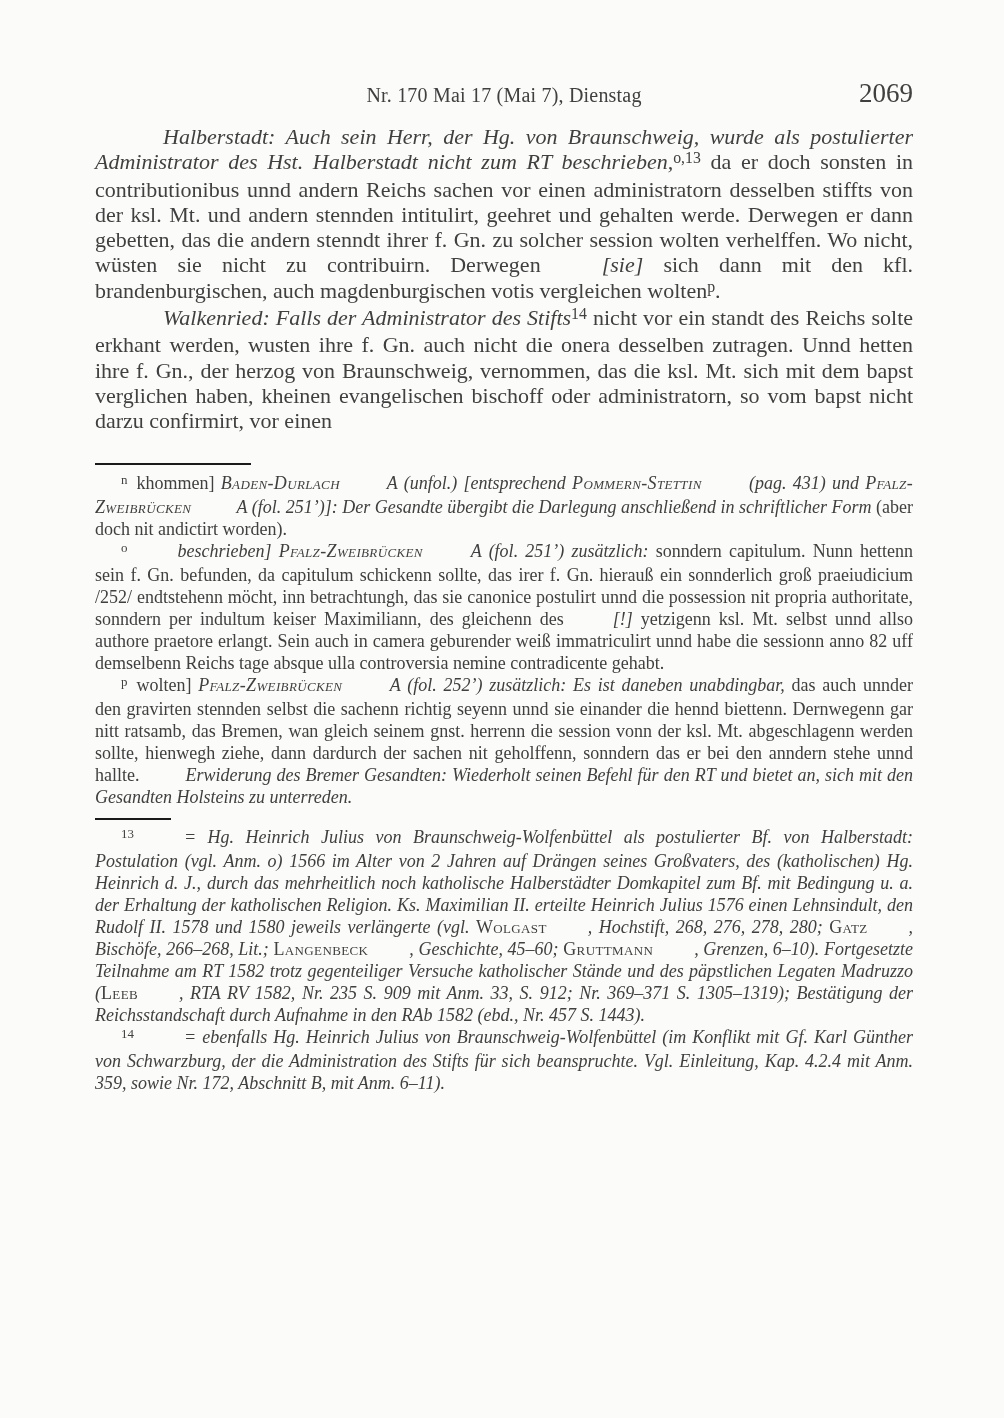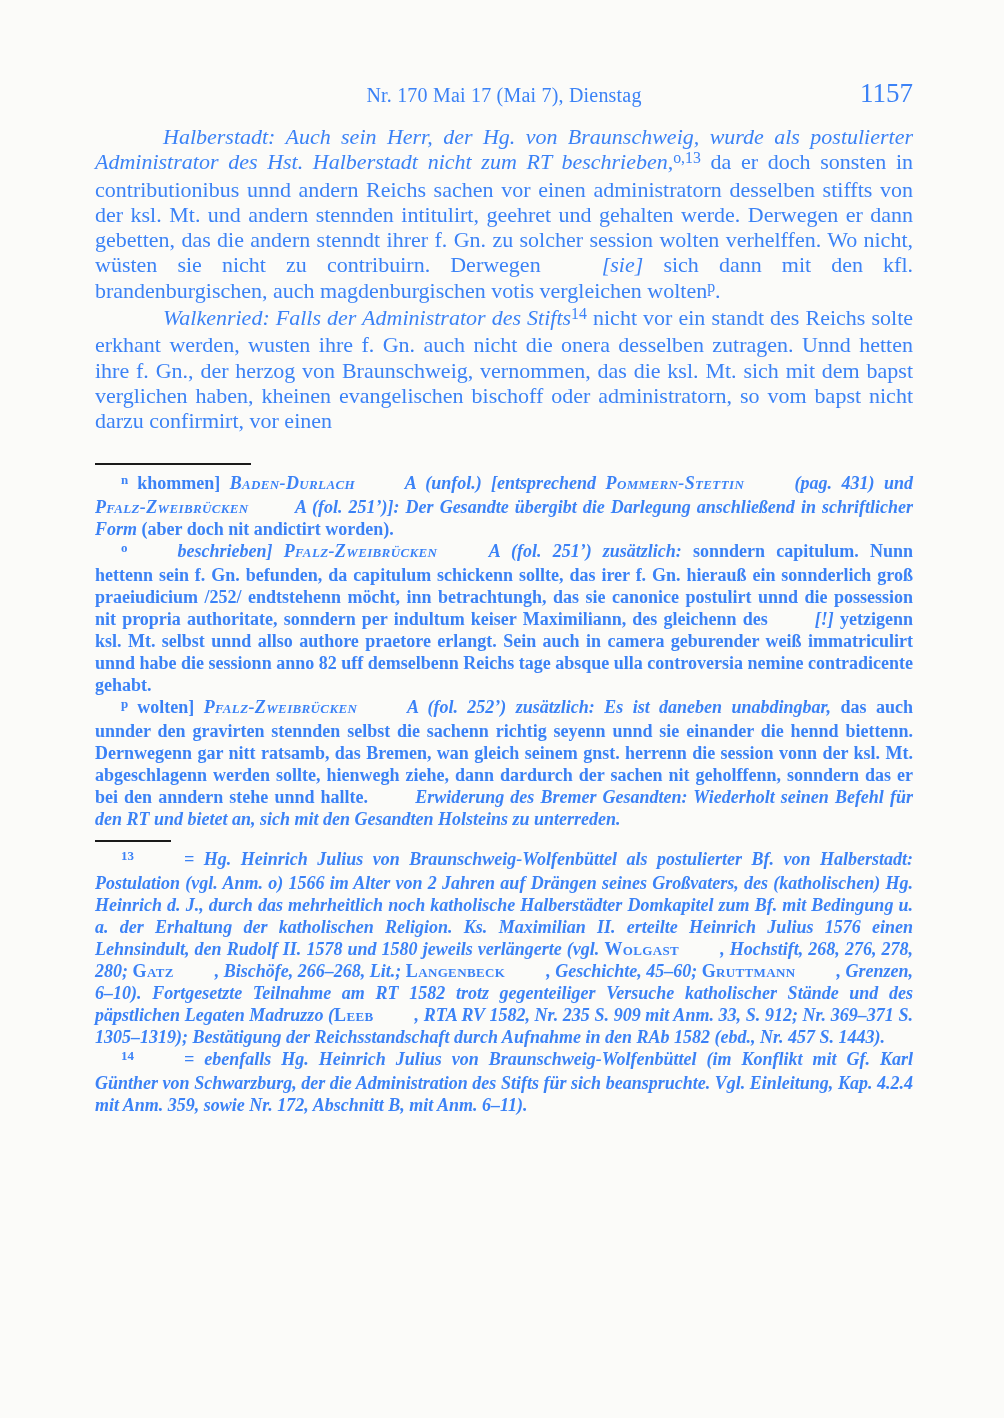--- a/index.html
+++ b/index.html
@@ -6,21 +6,21 @@
   body { background: #e9e9e9; }
   .page {
     position: relative;
     width: 1004px;
     height: 1418px;
     margin: 0 auto;
     background: #fbfbf9;
     box-sizing: border-box;
     padding: 84px 91px 0 95px;
     font-family: "Liberation Serif", "DejaVu Serif", serif;
-    color: #3b82f6;
+    color: #404040;
     overflow: hidden;
   }
   
   .running-header {
     position: relative;
     width: 818px;
     height: 28px;
   }
   .header-title {
     display: block;
@@ -55,40 +55,39 @@
     width: 76px;
     border-top: 2px solid #1a1a1a;
   }
   
   .apparatus, .footnotes {
     margin-top: 7px;
     width: 818px;
     font-size: 18px;
     line-height: 22px;
     text-align: justify;
-    font-weight: bold;
   }
   .footnotes { margin-top: 6px; }
   .apparatus p, .footnotes p { margin: 0; text-indent: 26px; }
   
   .run-r  { font-style: normal; }
   .run-i  { font-style: italic; margin-left: 41px; }
   .run-sc { font-style: normal; font-variant: small-caps; letter-spacing: 0.02em; }
   .run-isc{ font-style: italic; font-variant: small-caps; letter-spacing: 0.02em; }
   .run-sup{ position: relative; top: -0.38em; font-size: 72%; font-style: normal; }
   .run-mk { position: relative; top: -0.35em; font-size: 72%; font-style: normal; margin-right: 9px; }
 </style>
 </head>
 <body>
 
 <div class="page">
 
   <div class="running-header">
     <span class="header-title">Nr. 170 Mai 17 (Mai 7), Dienstag</span>
-    <span class="page-number">1157</span>
+    <span class="page-number">2069</span>
   </div>
 
   <div class="body-text">
     <p class="para indent"><span class="run-i">Halberstadt: Auch sein Herr, der Hg. von Braunschweig, wurde als postulierter Administrator des Hst. Halberstadt nicht zum RT beschrieben,</span><span class="run-sup">o,13</span><span class="run-r"> da er doch sonsten in contributionibus unnd andern Reichs sachen vor einen administratorn desselben stiffts von der ksl. Mt. und andern stennden intitulirt, geehret und gehalten werde. Derwegen er dann gebetten, das die andern stenndt ihrer f. Gn. zu solcher session wolten verhelffen. Wo nicht, wüsten sie nicht zu contribuirn. Derwegen </span><span class="run-i">[sie]</span><span class="run-r"> sich dann mit den kfl. brandenburgischen, auch magdenburgischen votis vergleichen wolten</span><span class="run-sup">p</span><span class="run-r">.</span></p>
     <p class="para indent"><span class="run-i">Walkenried: Falls der Administrator des Stifts</span><span class="run-sup">14</span><span class="run-r"> nicht vor ein standt des Reichs solte erkhant werden, wusten ihre f. Gn. auch nicht die onera desselben zutragen. Unnd hetten ihre f. Gn., der herzog von Braunschweig, vernommen, das die ksl. Mt. sich mit dem bapst verglichen haben, kheinen evangelischen bischoff oder administratorn, so vom bapst nicht darzu confirmirt, vor einen</span></p>
   </div>
 
   <div class="apparatus-rule"></div>
 
   <div class="apparatus">

